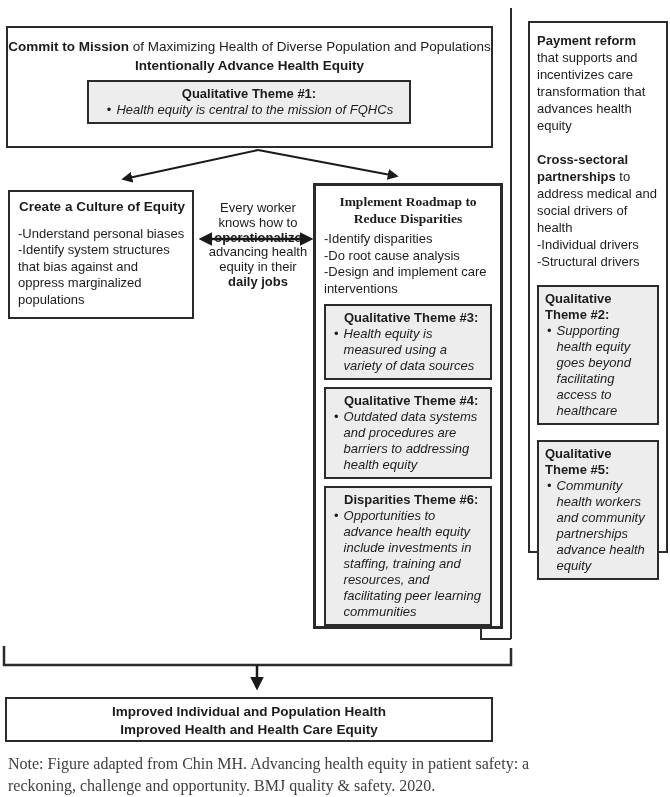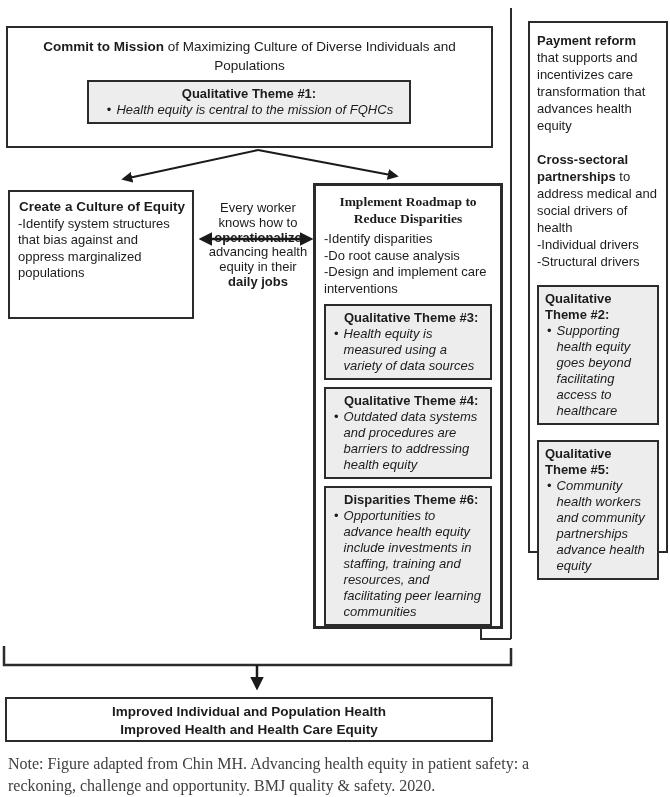--- a/index.html
+++ b/index.html
@@ -18,21 +18,21 @@
   .t-title { font-weight:bold; }
   .t-left .t-title { text-align:left;margin-left:12px; }
   .bullet-row { display:flex; text-align:left; }
   .bullet-row.centered { justify-content:center; }
   .bullet { margin:0 5px 0 2px; flex:0 0 auto; }
   .b-text { font-style:italic; }
   .theme-1 { position:absolute; left:79px; top:52px; width:324px; }
 
   
   .left-box { left:8px; top:190px; width:186px; height:129px; font-size:13px; line-height:16.5px; padding:7px 6px 7px 8px; }
-  .left-box .title { font-weight:bold; text-align:center; font-size:13.5px; margin-bottom:0; }
+  .left-box .title { font-weight:bold; text-align:center; font-size:13.5px; margin-bottom:10px; }
 
   
   .mid-text { position:absolute; left:196px; width:124px; text-align:center; font-size:13px; line-height:15px; }
   .mid-top { top:200px; }
   .mid-bottom { top:244px; }
 
   
   .right-box { left:313px; top:183px; width:190px; height:446px; border-width:3px; font-size:13px; line-height:16.5px; padding:6px 8px; }
   .right-box .title { font-weight:bold; text-align:center; font-size:13.5px; margin:2px 0 4px 0;font-family:Liberation Serif, serif; }
   .right-box .theme { margin-top:7px; }
@@ -65,34 +65,35 @@
     <line x1="257" y1="239" x2="202" y2="239" stroke="#1a1a1a" stroke-width="2.5" marker-end="url(#ah)"></line>
     <line x1="257" y1="239" x2="310" y2="239" stroke="#1a1a1a" stroke-width="2.5" marker-end="url(#ah)"></line>
     <path d="M511,8 L511,639" stroke="#2b2b2b" stroke-width="2" fill="none"></path>
     <path d="M481,629 L481,639 L511,639" stroke="#2b2b2b" stroke-width="2" fill="none"></path>
     <path d="M4,646 L4,665 L511,665 L511,648" stroke="#2b2b2b" stroke-width="2.5" fill="none"></path>
     <line x1="257" y1="665" x2="257" y2="687" stroke="#1a1a1a" stroke-width="2.5" marker-end="url(#ah)"></line>
   </svg>
 
   <div class="box top-box center">
     <div>
-      <span class="bold">Commit to Mission</span><span> of Maximizing Culture of Diverse Individuals and Populations</span>
+      <span class="bold">Commit to Mission</span><span> of Maximizing Health of Diverse Population and Populations</span>
     </div>
     <div class="bold">Intentionally Advance Health Equity</div>
     <div class="theme theme-1">
       <div class="t-title">Qualitative Theme #1:</div>
       <div class="bullet-row centered">
         <span class="bullet">•</span>
         <span class="b-text">Health equity is central to the mission of FQHCs</span>
       </div>
     </div>
   </div>
 
   <div class="box left-box">
     <div class="title">Create a Culture of Equity</div>
+    <div>-Understand personal biases</div>
     <div>-Identify system structures that bias against and oppress marginalized populations</div>
   </div>
 
   <div class="mid-text mid-top">
     <div>Every worker</div>
     <div>knows how to</div>
     <div class="bold">operationalize</div>
   </div>
   <div class="mid-text mid-bottom">
     <div>advancing health</div>

